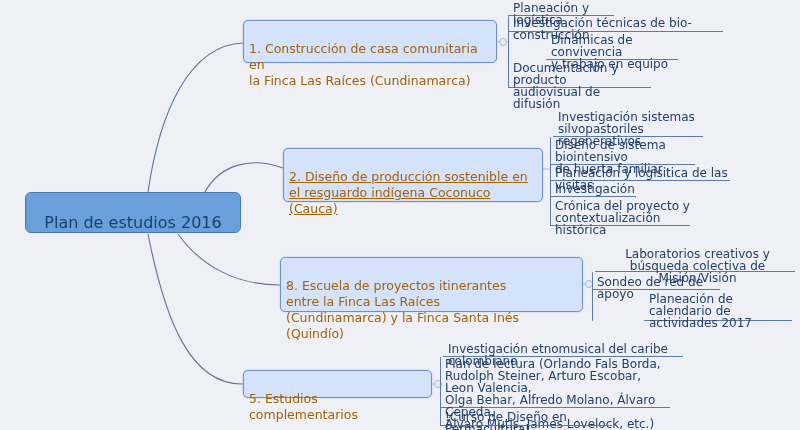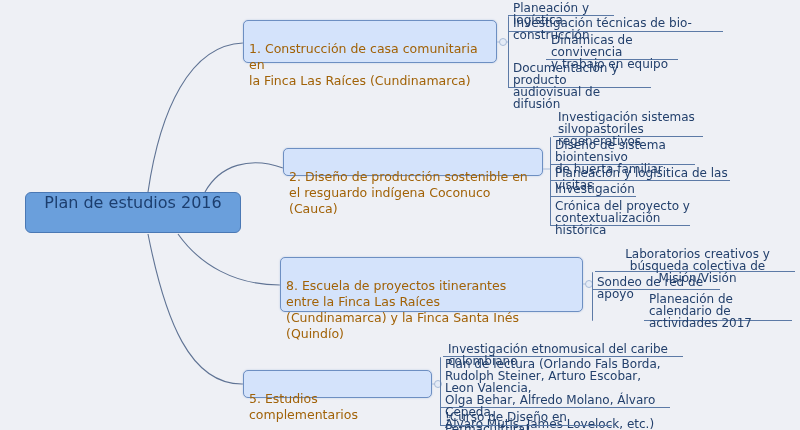--- a/index.html
+++ b/index.html
@@ -7,21 +7,21 @@
     width: 800px; height: 430px; overflow: hidden;
     background: #eef0f5;
     font-family: "DejaVu Sans", sans-serif;
     position: relative;
   }
   svg.lines { position: absolute; left: 0; top: 0; width: 800px; height: 430px; }
   .central {
     position: absolute; left: 25px; top: 192px; width: 216px; height: 41px;
     background: #6a9fdc; border: 1px solid #4a78b4; border-radius: 6px;
     color: #1c3e6e; font-size: 16px;
-    display: flex; align-items: flex-start; justify-content: center;
+    display: flex; align-items: flex-end; justify-content: center;
     box-sizing: border-box;
   }
   .branch {
     position: absolute; box-sizing: border-box;
     background: #d4e3fb; border: 1px solid #6d8fc2; border-radius: 5px;
     box-shadow: 0 0 2px #b8c8e2;
     color: #a16207; font-size: 12.5px; line-height: 16px;
     padding: 4px 5px; white-space: pre-line;
   }
   .leaf {
@@ -66,21 +66,21 @@
 </div>
 <div class="knob" style="left:499px; top:38px;"></div>
 <div class="bracket" style="left:508px; top:16px; height:72px;"></div>
 <div class="leaf" style="left:508px; top:2px; width:106px; height:14px;">Planeación y logística</div>
 <div class="leaf" style="left:508px; top:17px; width:215px; height:15px;">Investigación técnicas de bio-construcción</div>
 <div class="leaf" style="left:508px; top:34px; width:132px; height:26px;margin-left:38px;">Dinámicas de convivencia
 y trabajo en equipo</div>
 <div class="leaf" style="left:508px; top:62px; width:143px; height:26px;">Documentación y producto
 audiovisual de difusión</div>
 
-<div class="branch" style="left:283px; top:148px; width:260px; height:28px;">
+<div class="branch" style="left:283px; top:148px; width:260px; height:54px;text-decoration:underline;">
   <span>2. Diseño de producción sostenible en
 el resguardo indígena Coconuco (Cauca)</span>
 </div>
 <div class="bracket" style="left:550px; top:137px; height:89px;"></div>
 <div class="leaf" style="left:553px; top:111px; width:150px; height:26px;">Investigación sistemas
 silvopastoriles regenerativos</div>
 <div class="leaf" style="left:550px; top:139px; width:145px; height:26px;">Diseño de sistema biointensivo
 de huerta familiar</div>
 <div class="leaf" style="left:550px; top:167px; width:180px; height:14px;">Planeación y logisitica de las visitas</div>
 <div class="leaf" style="left:550px; top:183px; width:86px; height:14px;">Investigación</div>

